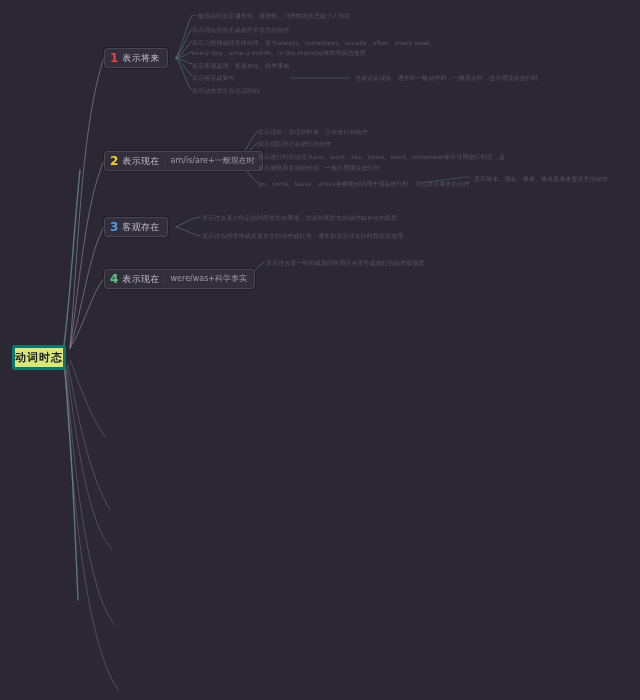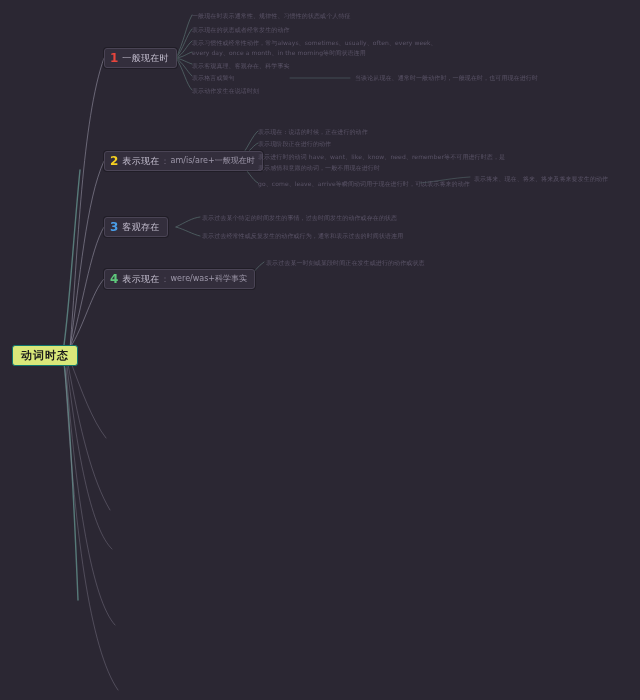--- a/index.html
+++ b/index.html
@@ -26,26 +26,26 @@
     position: absolute;
     box-sizing: border-box;
     display: flex;
     align-items: center;
     white-space: nowrap;
   }
   
   .root-node {
     background: #d9e87a;
     color: #1c1c1c;
-    border: 1px solid #0f766e;
+    border: 3px solid #0f766e;
     border-radius: 3px;
     font-size: 11px;
     font-weight: bold;
     letter-spacing: 1px;
-    padding: 4px 8px;
+    padding: 4px 0;
     line-height: 1;
   }
   
   .branch-node {
     background: #332e3c;
     border: 1px solid #4a4455;
     border-radius: 3px;
     padding: 3px 7px 3px 5px;
     font-size: 9px;
     line-height: 1;
@@ -134,21 +134,21 @@
     </g>
   </g>
 </svg>
 
 <div class="node root-node" style="left:12px; top:345px;">
   <span>动词时态</span>
 </div>
 
 <div class="node branch-node" style="left:104px; top:48px;">
   <span class="branch-num" style="color:#e8453c;">1</span>
-  <span class="branch-label">一般现在时</span>
+  <span class="branch-label">表示将来</span>
 </div>
 
 <div class="leaf" style="left:192px; top:11px;">一般现在时表示通常性、规律性、习惯性的状态或个人特征</div>
 <div class="leaf" style="left:192px; top:25px;">表示现在的状态或者经常发生的动作</div>
 <div class="leaf" style="left:192px; top:38px;">表示习惯性或经常性动作，常与always、sometimes、usually、often、every week、</div>
 <div class="leaf" style="left:192px; top:48px;">every day、once a month、in the morning等时间状语连用</div>
 <div class="leaf" style="left:192px; top:61px;">表示客观真理、客观存在、科学事实</div>
 <div class="leaf" style="left:192px; top:73px;">表示格言或警句</div>
 <div class="leaf" style="left:192px; top:86px;">表示动作发生在说话时刻</div>
 <div class="leaf" style="left:355px; top:73px;">当谈论从现在、通常时一般动作时，一般现在时，也可用现在进行时</div>

